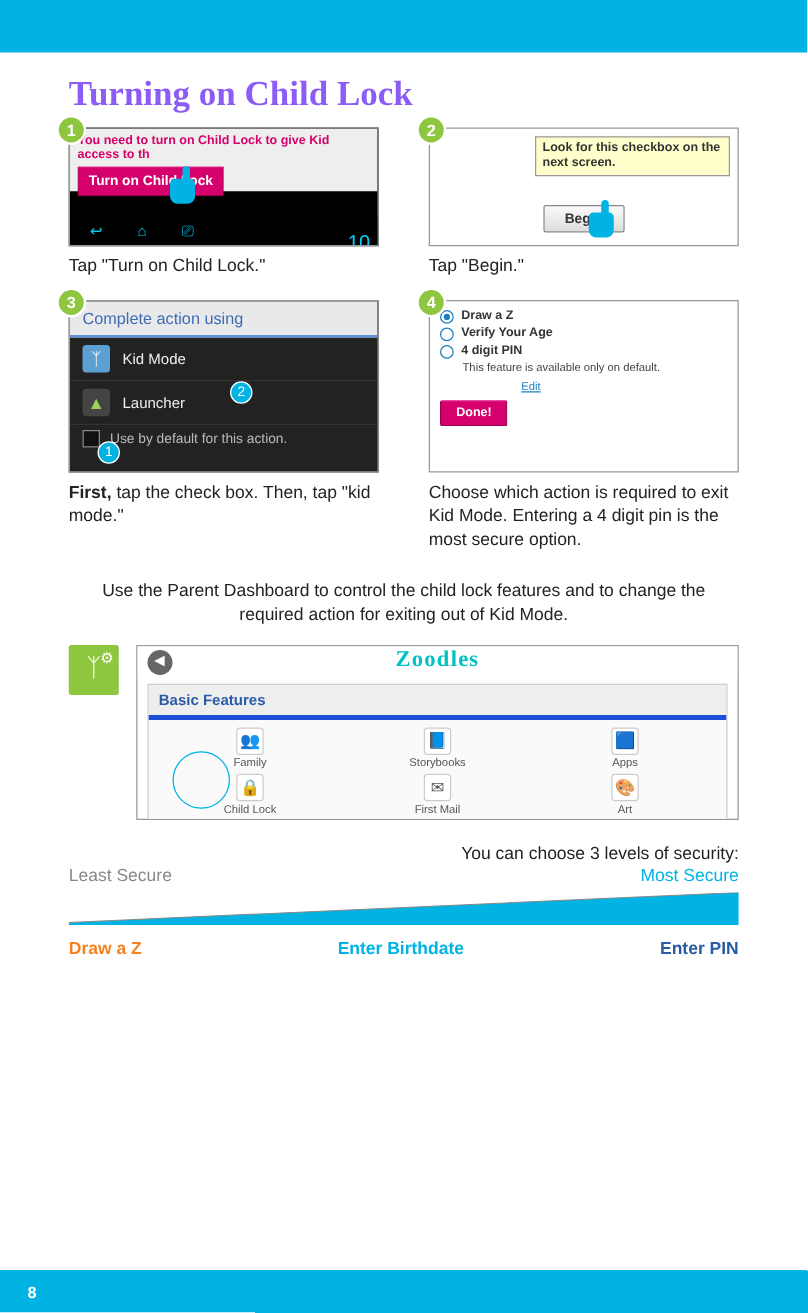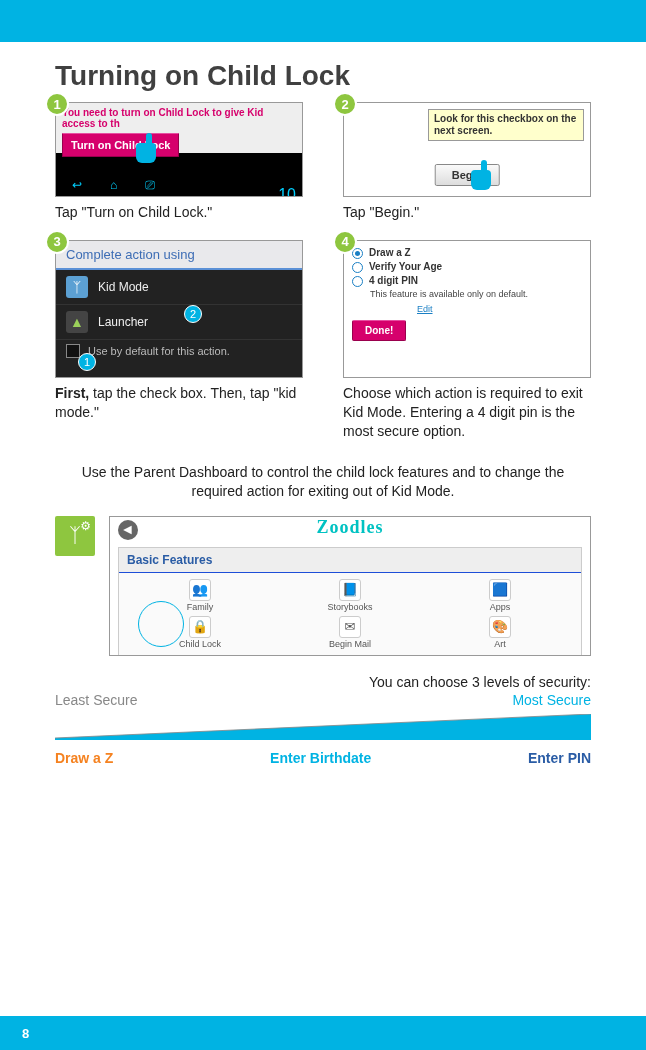--- a/index.html
+++ b/index.html
@@ -13,23 +13,23 @@
   }
   .top-bar {
     height: 42px;
     background: #00b3e3;
     width: 100%;
   }
   .content {
     padding: 18px 55px 0 55px;
   }
   .title {
-    font-family: Liberation Sans, sans-serif;
+    font-family: Liberation Serif, serif;
     font-size: 28px;
-    color: #404040;
+    color: #8b5cf6;
     margin-bottom: 10px;
   }
   .steps-grid {
     display: grid;
     grid-template-columns: 1fr 1fr;
     column-gap: 40px;
     row-gap: 18px;
   }
   .step { position: relative; }
   .step-badge {
@@ -230,21 +230,21 @@
     position:absolute; top:3px; left:8px;
     width:20px; height:20px; border-radius:50%;
     background:#666; display:flex; align-items:center; justify-content:center;
     color:#fff; font-size:14px;
   }
   .dash-sec {
     margin:4px 8px 0; border:1px solid #ccc; background:#fafafa; padding:0 0 8px;
   }
   .dash-sec-h {
     background:#eee; color:#2a5ca5; font-size:12px; font-weight:bold;
-    padding:5px 8px; border-bottom:1px solid #1d4ed8;
+    padding:5px 8px; border-bottom:4px solid #1d4ed8;
   }
   .dash-grid {
     display:grid; grid-template-columns:repeat(3,1fr);
     column-gap:20px; row-gap:4px; padding:6px 16px 0;
   }
   .dash-item { text-align:center; font-size:9px; color:#555; }
   .dash-ico {
     width:22px; height:22px; margin:0 auto 1px;
     border:1px solid #ccc; background:#fff; font-size:13px; border-radius:3px;
     display:flex; align-items:center; justify-content:center;
@@ -398,21 +398,21 @@
           <div class="dash-item">
               <div class="dash-ico">🟦</div>
               <div>Apps</div>
             </div>
           <div class="dash-item">
               <div class="dash-ico">🔒</div>
               <div>Child Lock</div>
             </div>
           <div class="dash-item">
               <div class="dash-ico">✉</div>
-              <div>Begin Mail</div>
+              <div>First Mail</div>
             </div>
           <div class="dash-item">
               <div class="dash-ico">🎨</div>
               <div>Art</div>
             </div>
         </div>
       </div>
       <div class="dash-circle" style="top:84px; left:28px;"></div>
     </div>
   </div>

